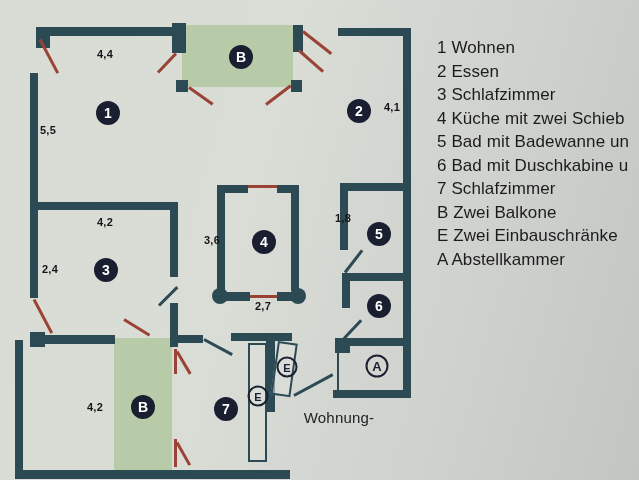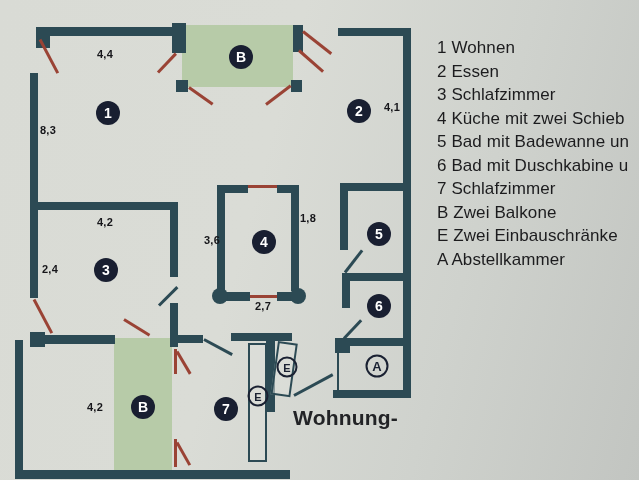--- a/index.html
+++ b/index.html
@@ -29,21 +29,21 @@
     font-size:11px;font-weight:bold;color:#16161a;letter-spacing:.3px;white-space:nowrap;
   }
   .closet{position:absolute;border:2px solid #2c4a54;background:rgba(222,224,218,.55);}
   .legend{position:absolute;left:437px;top:36px;width:230px;}
   .legend-item{
     height:23.5px;line-height:23.5px;font-size:17px;color:#1c1c1e;
     white-space:nowrap;letter-spacing:.1px;
   }
   .entrance{
     position:absolute;left:293px;top:408px;width:92px;text-align:center;
-    font-size:21px;line-height:20px;color:#222326;letter-spacing:.2px;font-weight:bold;
+    font-size:15px;line-height:20px;color:#222326;letter-spacing:.2px;
   }
 </style>
 </head>
 <body>
 
 <div class="canvas">
 
   <div>
 
     <div class="green" style="left:182px;top:25px;width:111px;height:62px;"></div>
@@ -119,26 +119,26 @@
     <div class="circle" style="left:379px;top:234px;">5</div>
     <div class="circle" style="left:379px;top:306px;">6</div>
     <div class="circle" style="left:226px;top:409px;">7</div>
     <div class="circle" style="left:241px;top:57px;">B</div>
     <div class="circle" style="left:143px;top:407px;">B</div>
     <div class="circle outline big" style="left:377px;top:366px;">A</div>
     <div class="circle outline" style="left:287px;top:367px;">E</div>
     <div class="circle outline" style="left:258px;top:396px;">E</div>
 
     <div class="meas" style="left:105px;top:54px;">4,4</div>
-    <div class="meas" style="left:48px;top:130px;">8,3</div>
+    <div class="meas" style="left:48px;top:130px;">5,5</div>
     <div class="meas" style="left:105px;top:222px;">4,2</div>
     <div class="meas" style="left:50px;top:269px;">2,4</div>
     <div class="meas" style="left:212px;top:240px;">3,6</div>
     <div class="meas" style="left:263px;top:306px;">2,7</div>
-    <div class="meas" style="left:308px;top:218px;">1,8</div>
+    <div class="meas" style="left:343px;top:218px;">1,8</div>
     <div class="meas" style="left:392px;top:107px;">4,1</div>
     <div class="meas" style="left:95px;top:407px;">4,2</div>
 
     <div class="entrance">
       <div>Wohnung-</div>
     </div>
   </div>
 
   <div class="legend">
     <div class="legend-item">1 Wohnen</div>

